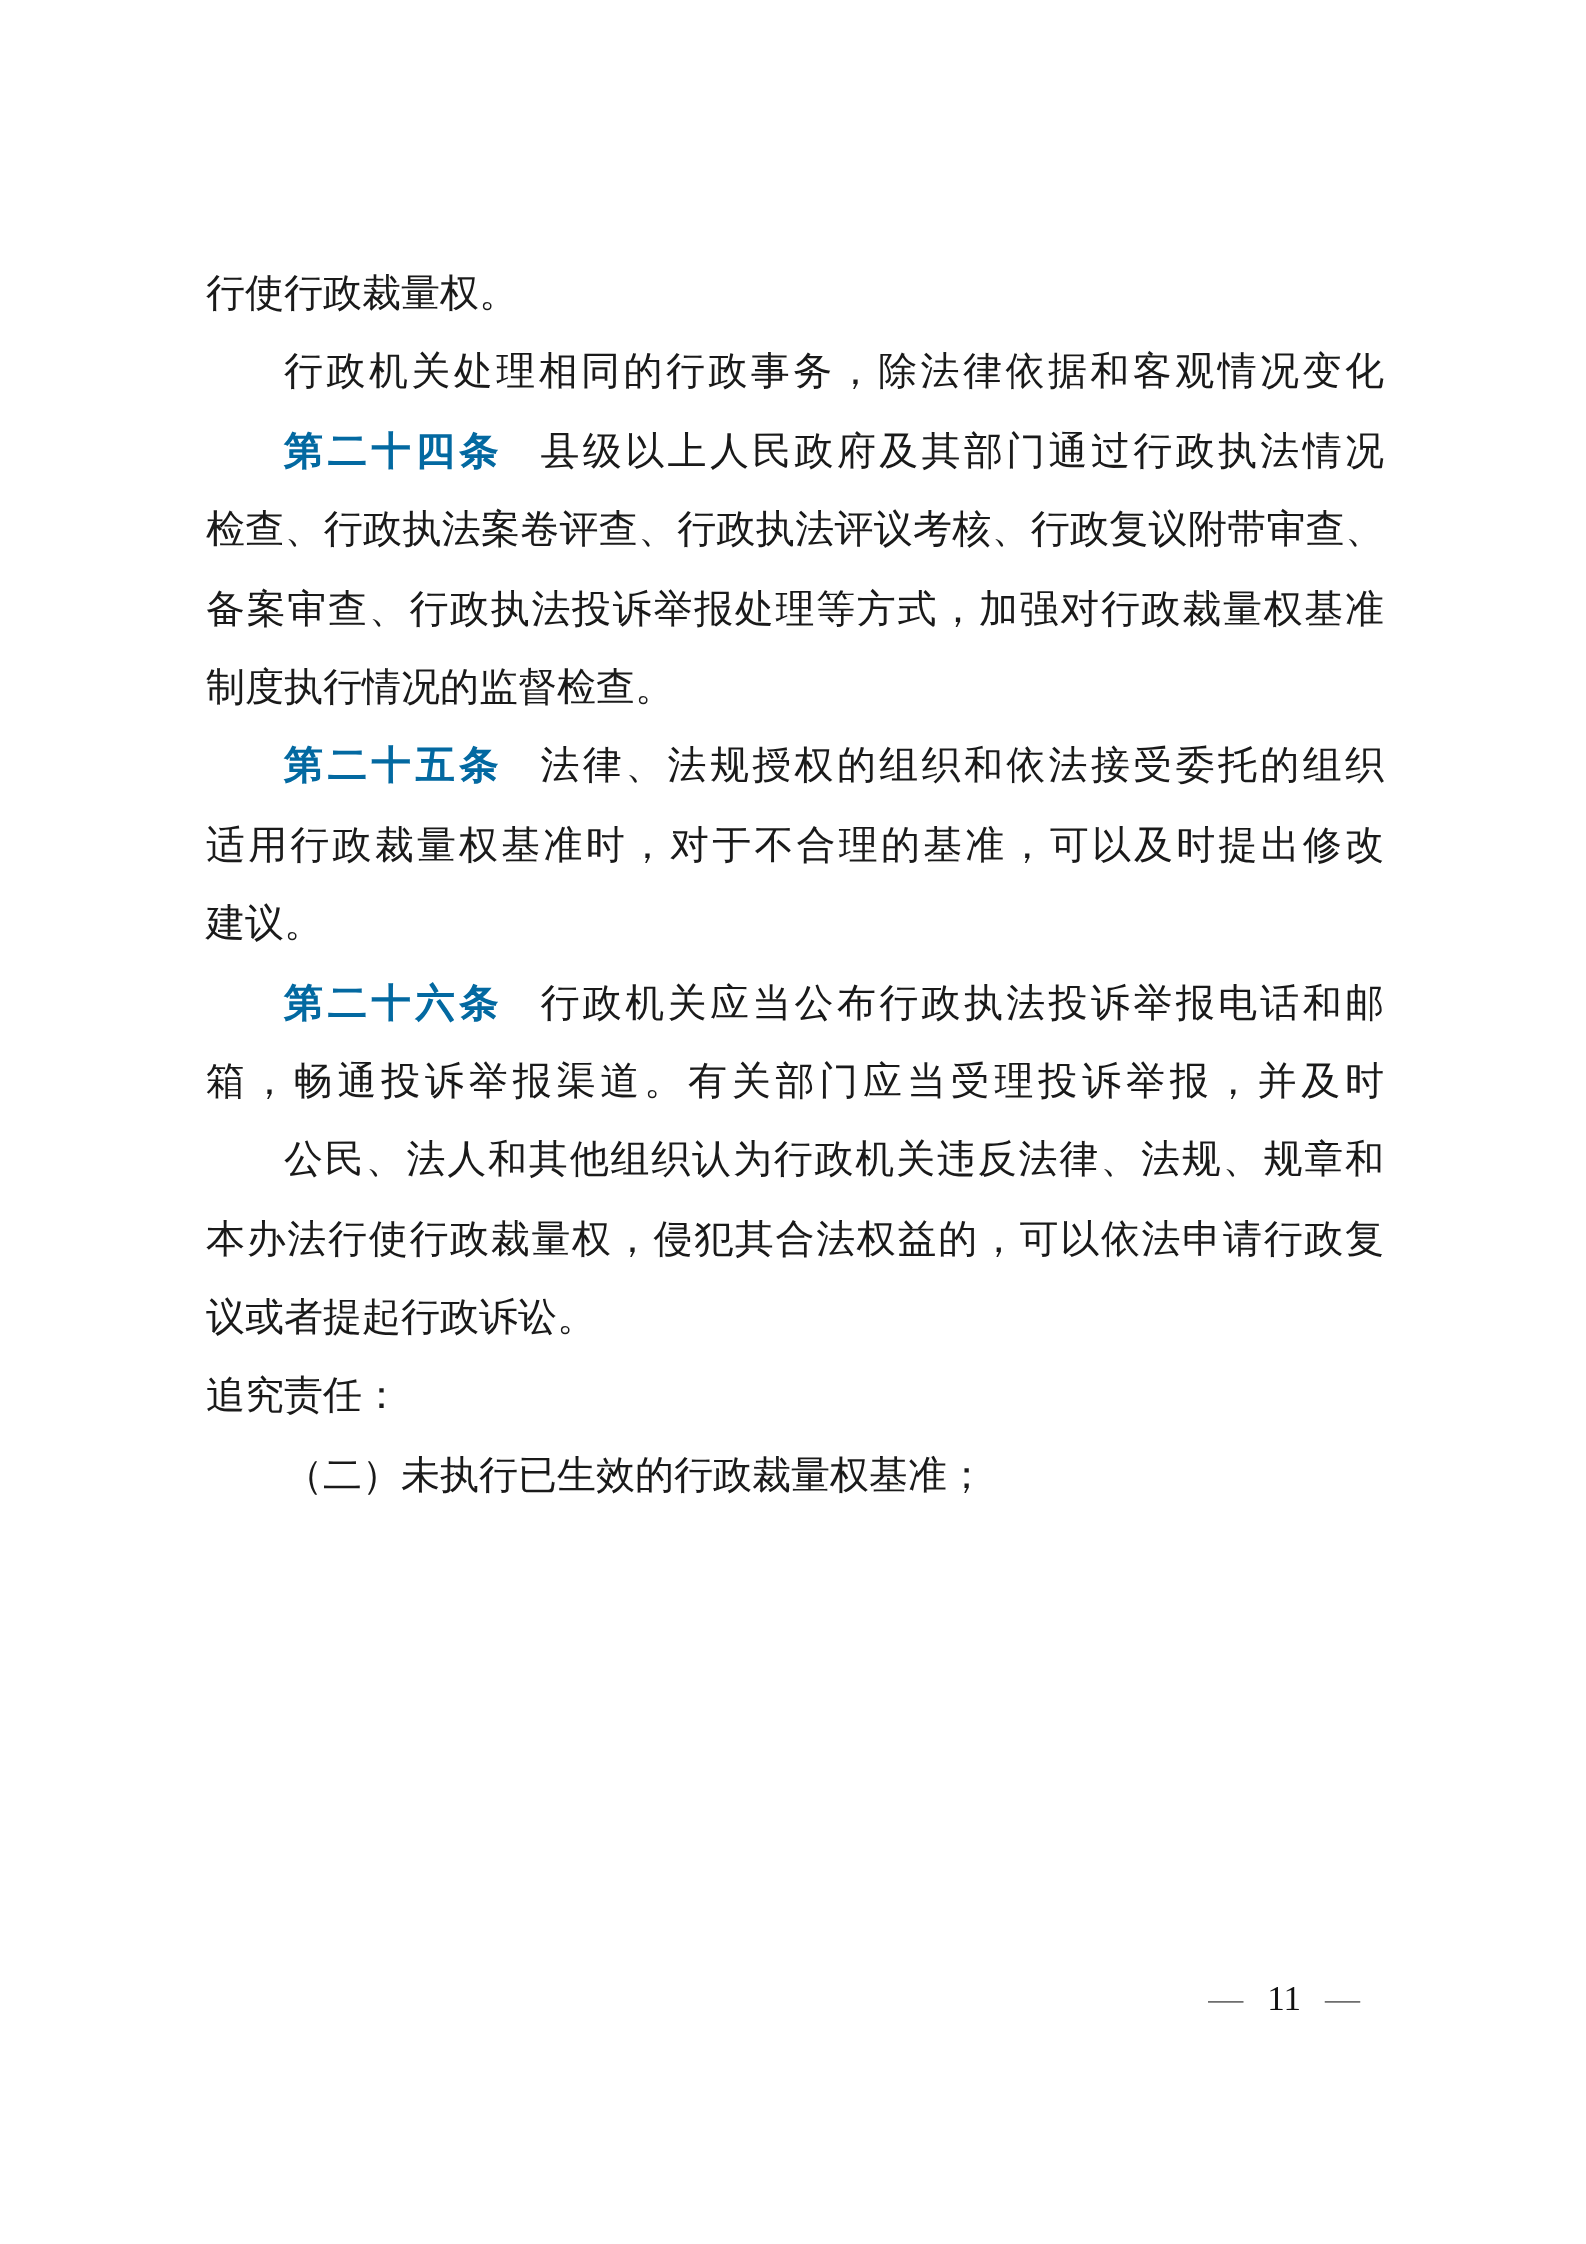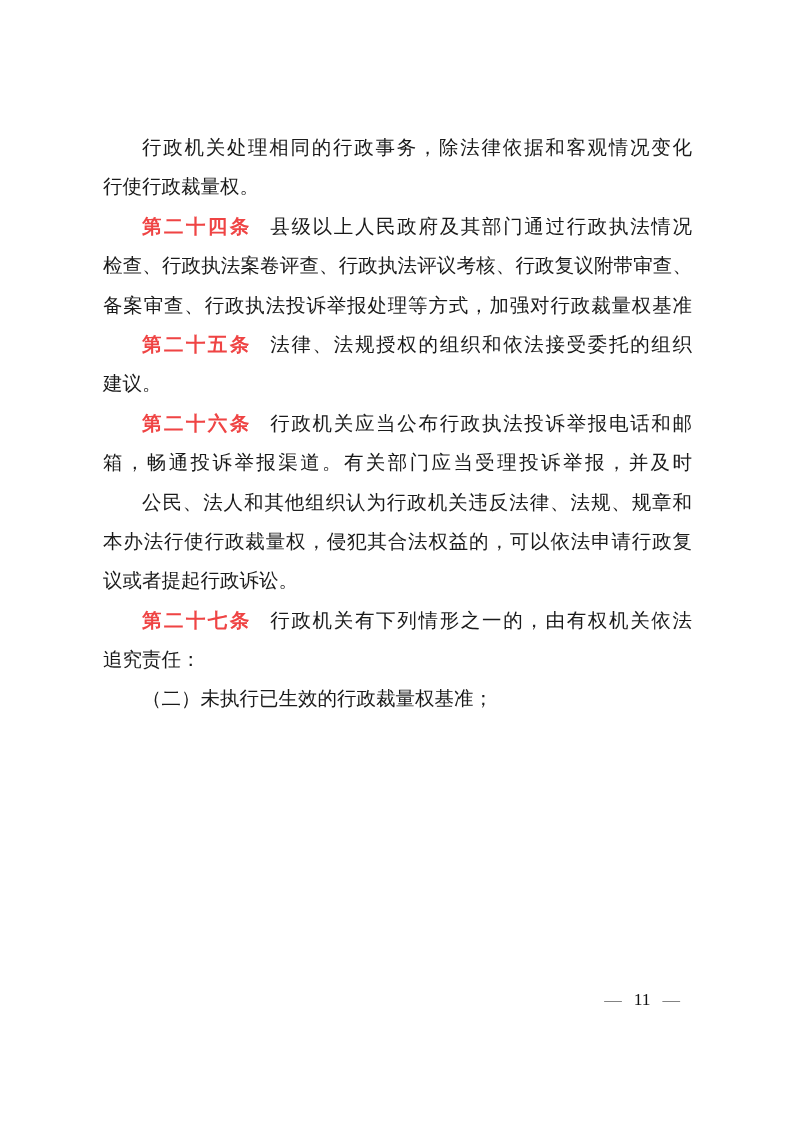--- a/index.html
+++ b/index.html
@@ -41,21 +41,21 @@
   .line.end {
     text-align: left;
     text-align-last: auto;
   }
   .indent {
     text-indent: 2em;
   }
   .lead {
     font-family: "Liberation Sans", "DejaVu Sans", sans-serif;
     font-weight: 700;
-    color: #ef4444;
+    color: #0369a1;
     margin-right: 0.95em;
     letter-spacing: 0.04em;
   }
   .footer {
     position: absolute;
     top: 987px;
     right: 113px;
     font-family: "Liberation Serif", "DejaVu Serif", serif;
     font-size: 17.5px;
     color: #111111;
@@ -67,40 +67,41 @@
   .footer .dash {
     color: #6e6e6e;
   }
 </style>
 </head>
 <body>
 
 <main class="page">
   <section class="body-text">
 
+    <p class="line end"><span>行使行政裁量权。</span></p>
+
     <p class="line indent"><span>行政机关处理相同的行政事务，除法律依据和客观情况变化</span></p>
-
-    <p class="line end"><span>行使行政裁量权。</span></p>
 
     <p class="line indent"><b class="lead">第二十四条</b><span>县级以上人民政府及其部门通过行政执法情况</span></p>
     <p class="line"><span>检查、行政执法案卷评查、行政执法评议考核、行政复议附带审查、</span></p>
     <p class="line"><span>备案审查、行政执法投诉举报处理等方式，加强对行政裁量权基准</span></p>
+    <p class="line end"><span>制度执行情况的监督检查。</span></p>
 
     <p class="line indent"><b class="lead">第二十五条</b><span>法律、法规授权的组织和依法接受委托的组织</span></p>
+    <p class="line"><span>适用行政裁量权基准时，对于不合理的基准，可以及时提出修改</span></p>
     <p class="line end"><span>建议。</span></p>
 
     <p class="line indent"><b class="lead">第二十六条</b><span>行政机关应当公布行政执法投诉举报电话和邮</span></p>
     <p class="line"><span>箱，畅通投诉举报渠道。有关部门应当受理投诉举报，并及时</span></p>
 
     <p class="line indent"><span>公民、法人和其他组织认为行政机关违反法律、法规、规章和</span></p>
     <p class="line"><span>本办法行使行政裁量权，侵犯其合法权益的，可以依法申请行政复</span></p>
     <p class="line end"><span>议或者提起行政诉讼。</span></p>
 
 
-    <p class="line indent"><b class="lead">第二十七条</b><span>行政机关有下列情形之一的，由有权机关依法</span></p>
     <p class="line end"><span>追究责任：</span></p>
 
     <p class="line indent end"><span>（二）未执行已生效的行政裁量权基准；</span></p>
 
   </section>
 
   <div class="footer">
     <span class="dash">—</span>
     <span class="num">11</span>
     <span class="dash">—</span>

